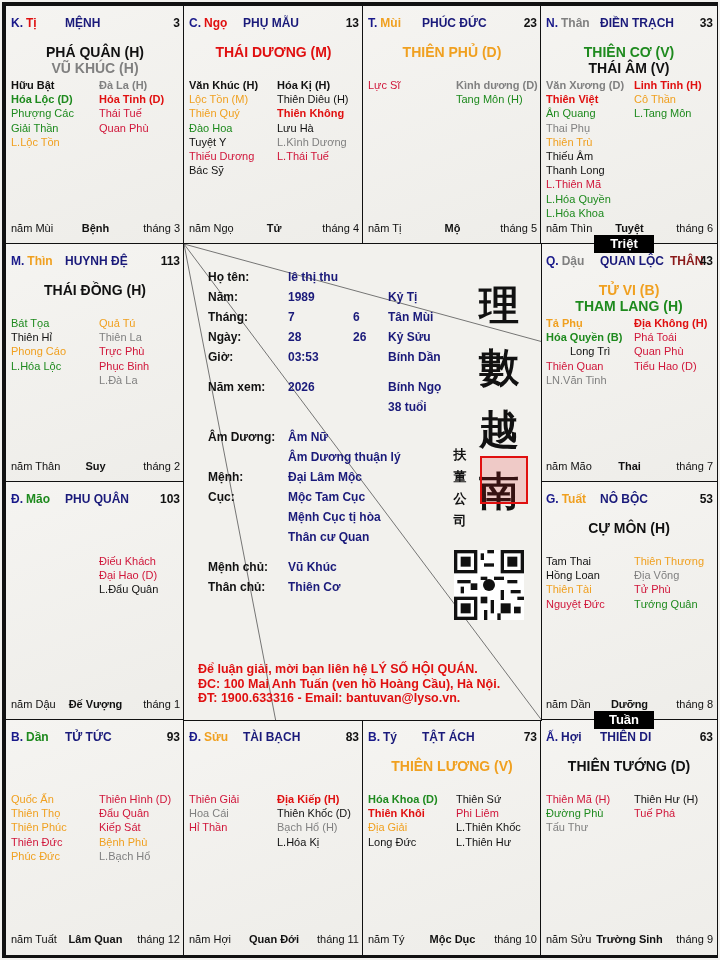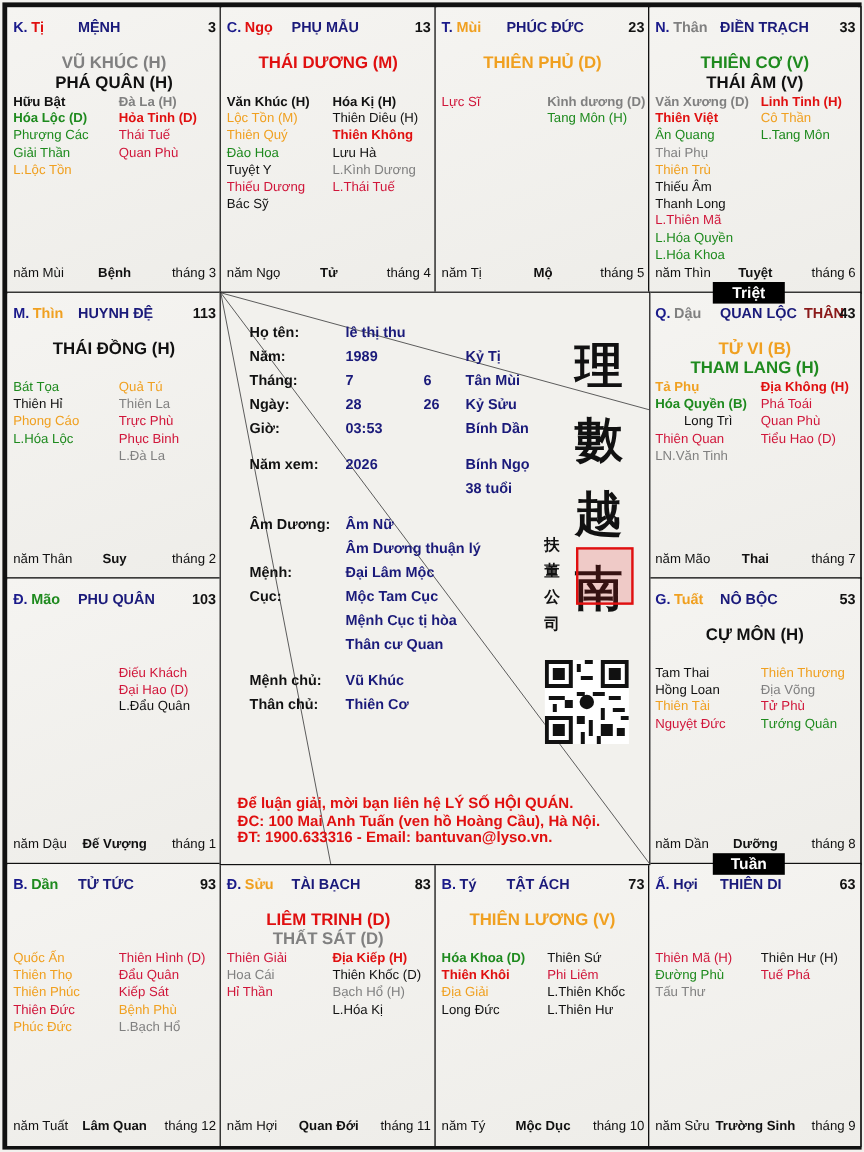--- a/index.html
+++ b/index.html
@@ -40,22 +40,22 @@
 <div class="chart">
 
   <div class="cell" style="left:0;top:0;width:180px;height:240px;">
       <div class="cell-head">
         <span class="can">K.</span>
         <span class="chi" style="color: rgb(224, 16, 16);">Tị</span>
         <span class="palace">MỆNH</span>
         <span class="num">3</span>
       </div>
       <div class="main-stars">
+        <div style="color: rgb(17, 17, 17);">PHÁ QUÂN (H)</div>
         <div style="color: rgb(128, 128, 128);">VŨ KHÚC (H)</div>
-        <div style="color: rgb(17, 17, 17);">PHÁ QUÂN (H)</div>
       </div>
       <div class="stars" style="top: 72px;">
         <div class="col l">
           <div class="b" style="color: rgb(17, 17, 17);">Hữu Bật</div>
           <div class="b" style="color: rgb(30, 138, 30);">Hóa Lộc (D)</div>
           <div style="color: rgb(30, 138, 30);">Phượng Các</div>
           <div style="color: rgb(30, 138, 30);">Giải Thần</div>
           <div style="color: rgb(240, 160, 32);">L.Lộc Tồn</div>
         </div>
         <div class="col r">
@@ -314,24 +314,20 @@
         <span class="m">tháng 12</span>
       </div>
     </div>
   <div class="cell" style="left:178px;top:714px;width:181px;height:237px;">
       <div class="cell-head">
         <span class="can">Đ.</span>
         <span class="chi" style="color: rgb(240, 160, 32);">Sửu</span>
         <span class="palace">TÀI BẠCH</span>
         <span class="num">83</span>
       </div>
-      <div class="main-stars">
-        <div style="color: rgb(224, 16, 16);">LIÊM TRINH (D)</div>
-        <div style="color: rgb(128, 128, 128);">THẤT SÁT (D)</div>
-      </div>
       <div class="stars" style="top: 72px;">
         <div class="col l">
           <div style="color: rgb(208, 22, 58);">Thiên Giải</div>
           <div style="color: rgb(128, 128, 128);">Hoa Cái</div>
           <div style="color: rgb(208, 22, 58);">Hỉ Thần</div>
         </div>
         <div class="col r">
           <div class="b" style="color: rgb(224, 16, 16);">Địa Kiếp (H)</div>
           <div style="color: rgb(17, 17, 17);">Thiên Khốc (D)</div>
           <div style="color: rgb(128, 128, 128);">Bạch Hổ (H)</div>
@@ -373,20 +369,23 @@
         <span class="st">Mộc Dục</span>
         <span class="m">tháng 10</span>
       </div>
     </div>
   <div class="cell" style="left:535px;top:714px;width:178px;height:237px;">
       <div class="cell-head">
         <span class="can">Ấ.</span>
         <span class="chi" style="color: rgb(26, 26, 122);">Hợi</span>
         <span class="palace">THIÊN DI</span>
         <span class="num">63</span>
+      </div>
+      <div class="main-stars">
+        <div style="color: rgb(17, 17, 17);">THIÊN TƯỚNG (D)</div>
       </div>
       <div class="stars" style="top: 72px;">
         <div class="col l">
           <div style="color: rgb(208, 22, 58);">Thiên Mã (H)</div>
           <div style="color: rgb(30, 138, 30);">Đường Phù</div>
           <div style="color: rgb(128, 128, 128);">Tấu Thư</div>
         </div>
         <div class="col r">
           <div style="color: rgb(17, 17, 17);">Thiên Hư (H)</div>
           <div style="color: rgb(208, 22, 58);">Tuế Phá</div>

